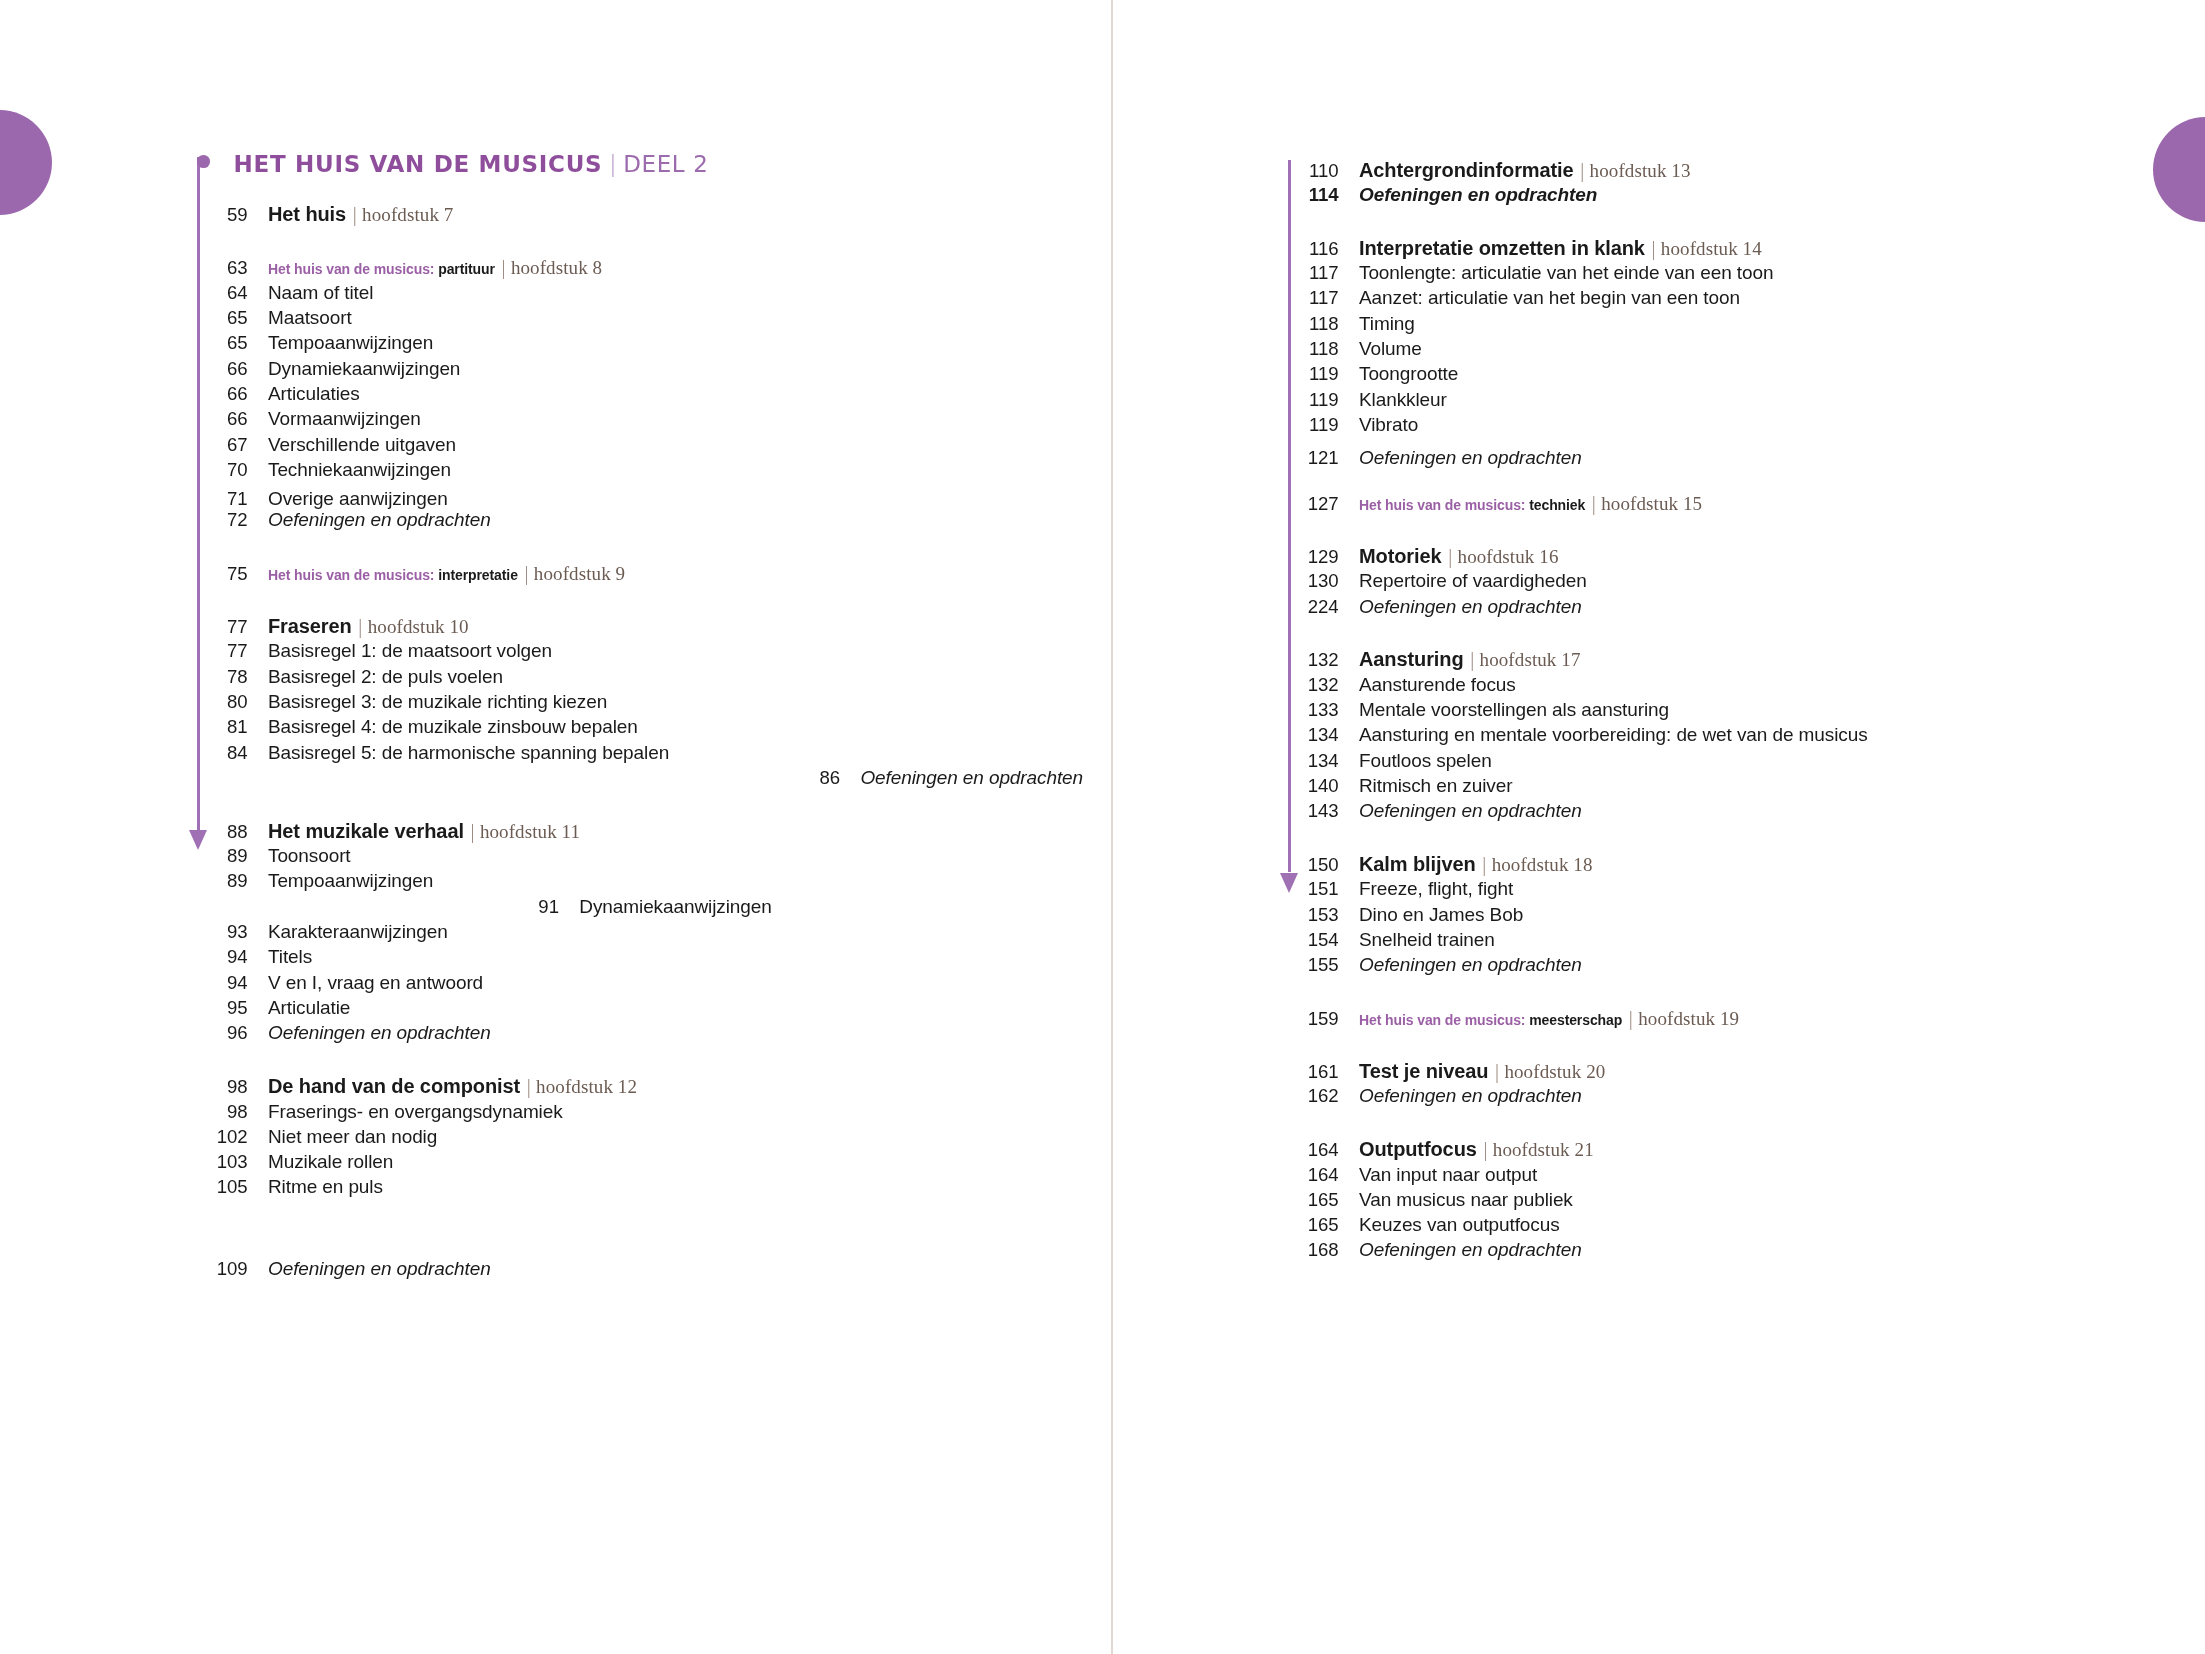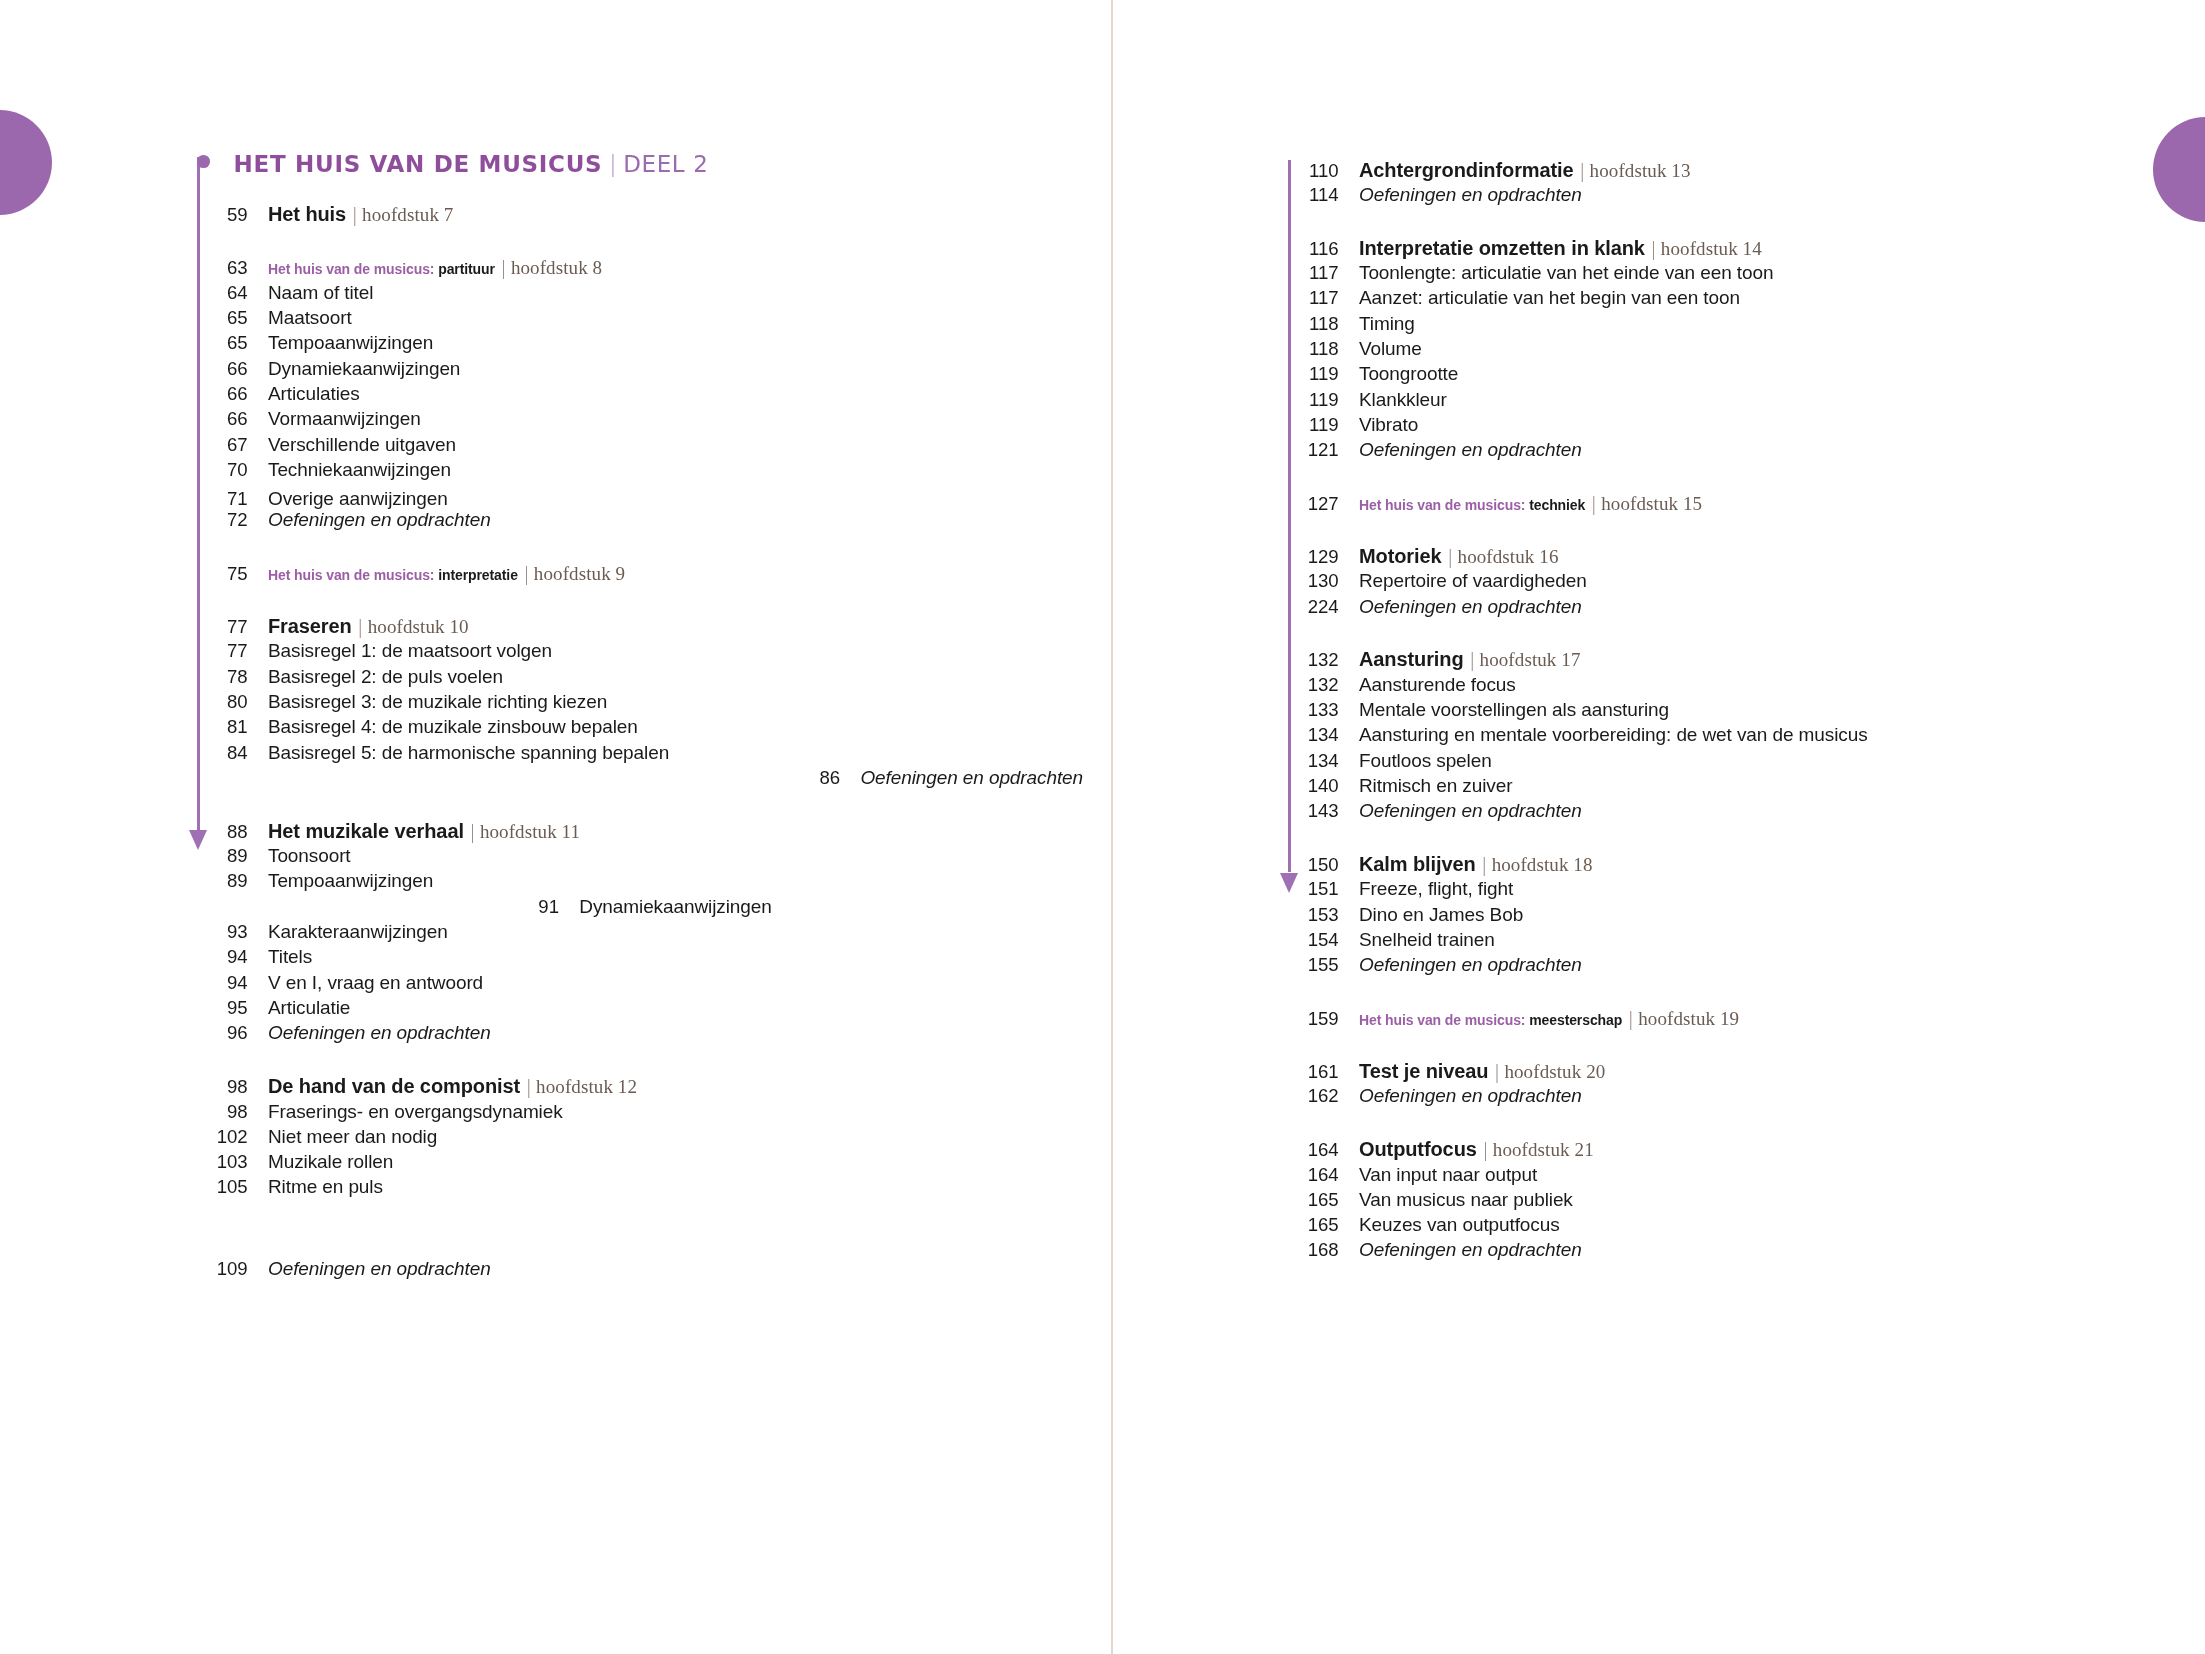--- a/index.html
+++ b/index.html
@@ -346,21 +346,21 @@
   <div class="spine" id="spine-right"></div>
   <div class="spine-arrow" id="spine-right-arrow"></div>
 
   <div class="toc-list" id="list-right">
       <div class="toc-row chapter" style="top: 159px;">
         <span class="toc-page">110</span>
         <span class="toc-text">Achtergrondinformatie</span>
         <span class="chap-sep">|</span>
         <span class="chap-label">hoofdstuk 13</span>
       </div>
-      <div class="toc-row exercise" style="top: 184px;">
+      <div class="toc-row exercise" style="top: 184px; font-weight: bold;">
         <span class="toc-page">114</span>
         <span class="toc-text">Oefeningen en opdrachten</span>
       </div>
       <div class="toc-row chapter" style="top: 237px;">
         <span class="toc-page">116</span>
         <span class="toc-text">Interpretatie omzetten in klank</span>
         <span class="chap-sep">|</span>
         <span class="chap-label">hoofdstuk 14</span>
       </div>
       <div class="toc-row sub" style="top: 262px;">
@@ -384,21 +384,21 @@
         <span class="toc-text">Toongrootte</span>
       </div>
       <div class="toc-row sub" style="top: 389px;">
         <span class="toc-page">119</span>
         <span class="toc-text">Klankkleur</span>
       </div>
       <div class="toc-row sub" style="top: 414px;">
         <span class="toc-page">119</span>
         <span class="toc-text">Vibrato</span>
       </div>
-      <div class="toc-row exercise" style="top: 439px;">
+      <div class="toc-row exercise" style="top: 439px; align-items: flex-end;">
         <span class="toc-page">121</span>
         <span class="toc-text">Oefeningen en opdrachten</span>
       </div>
       <div class="toc-row part" style="top: 492px;">
         <span class="toc-page">127</span>
         <span class="toc-text">Het huis van de musicus: <span class="kw-dark">techniek</span></span>
         <span class="chap-sep">|</span>
         <span class="chap-label">hoofdstuk 15</span>
       </div>
       <div class="toc-row chapter" style="top: 545px;">

